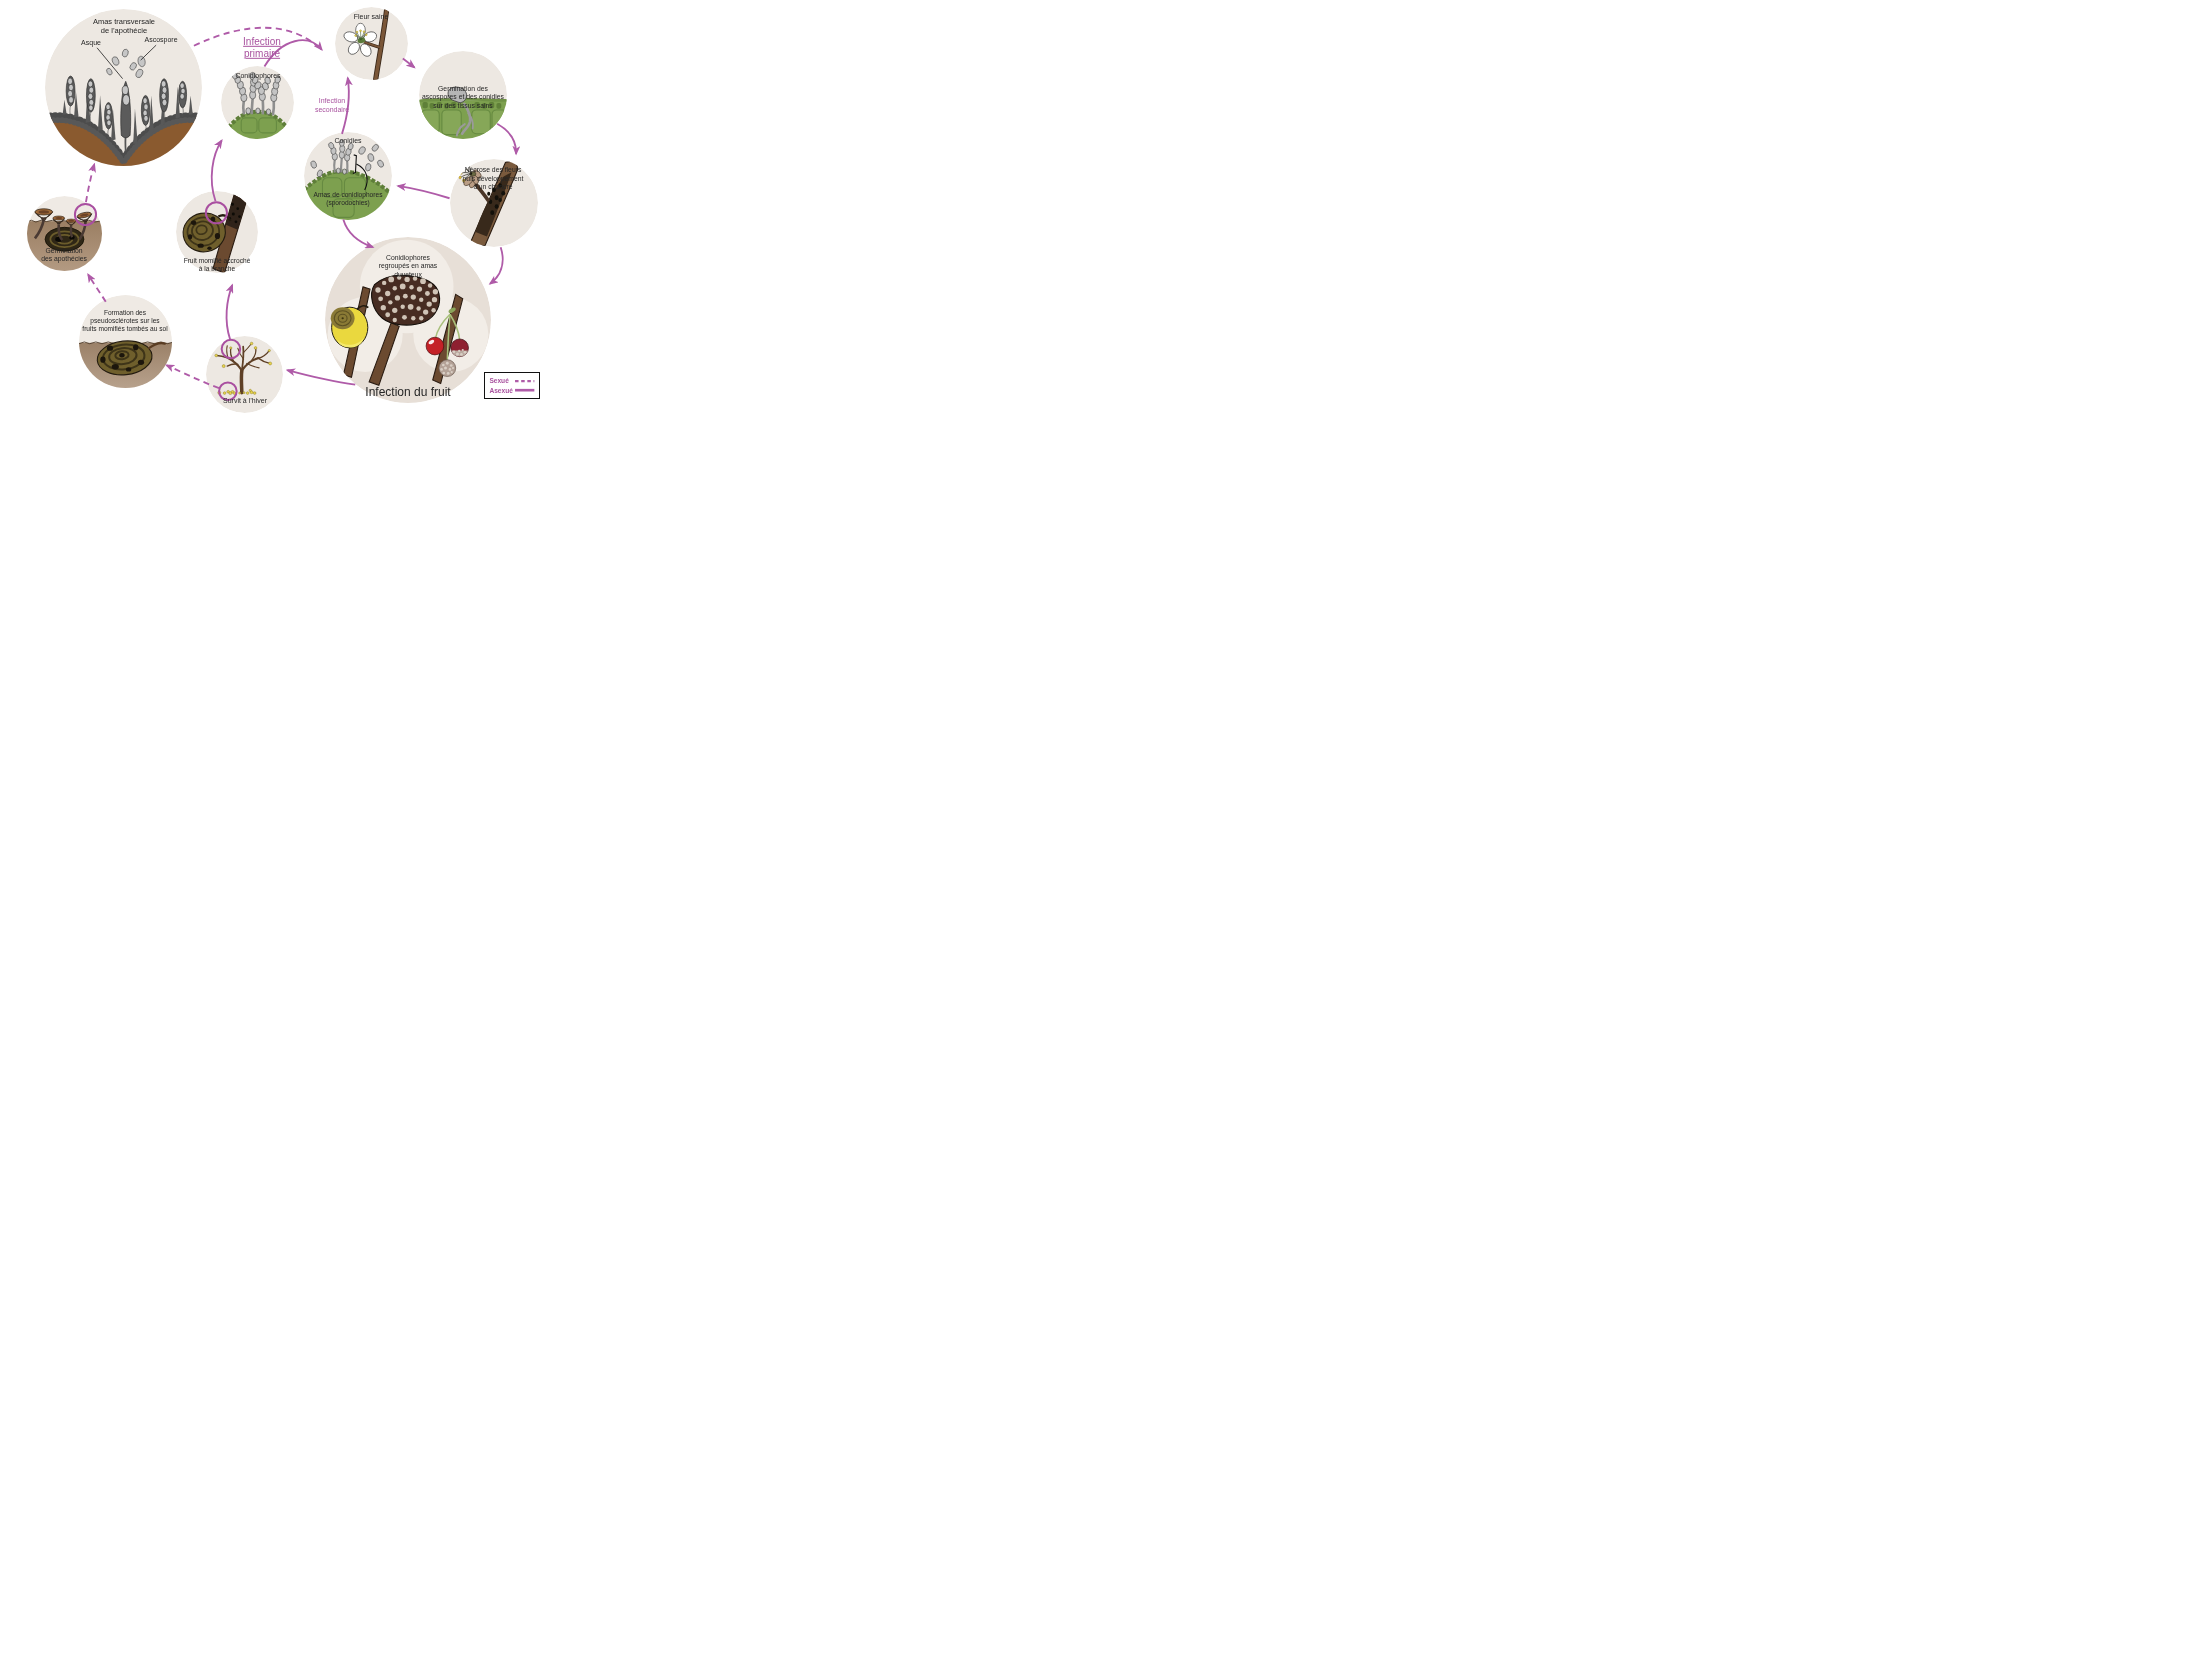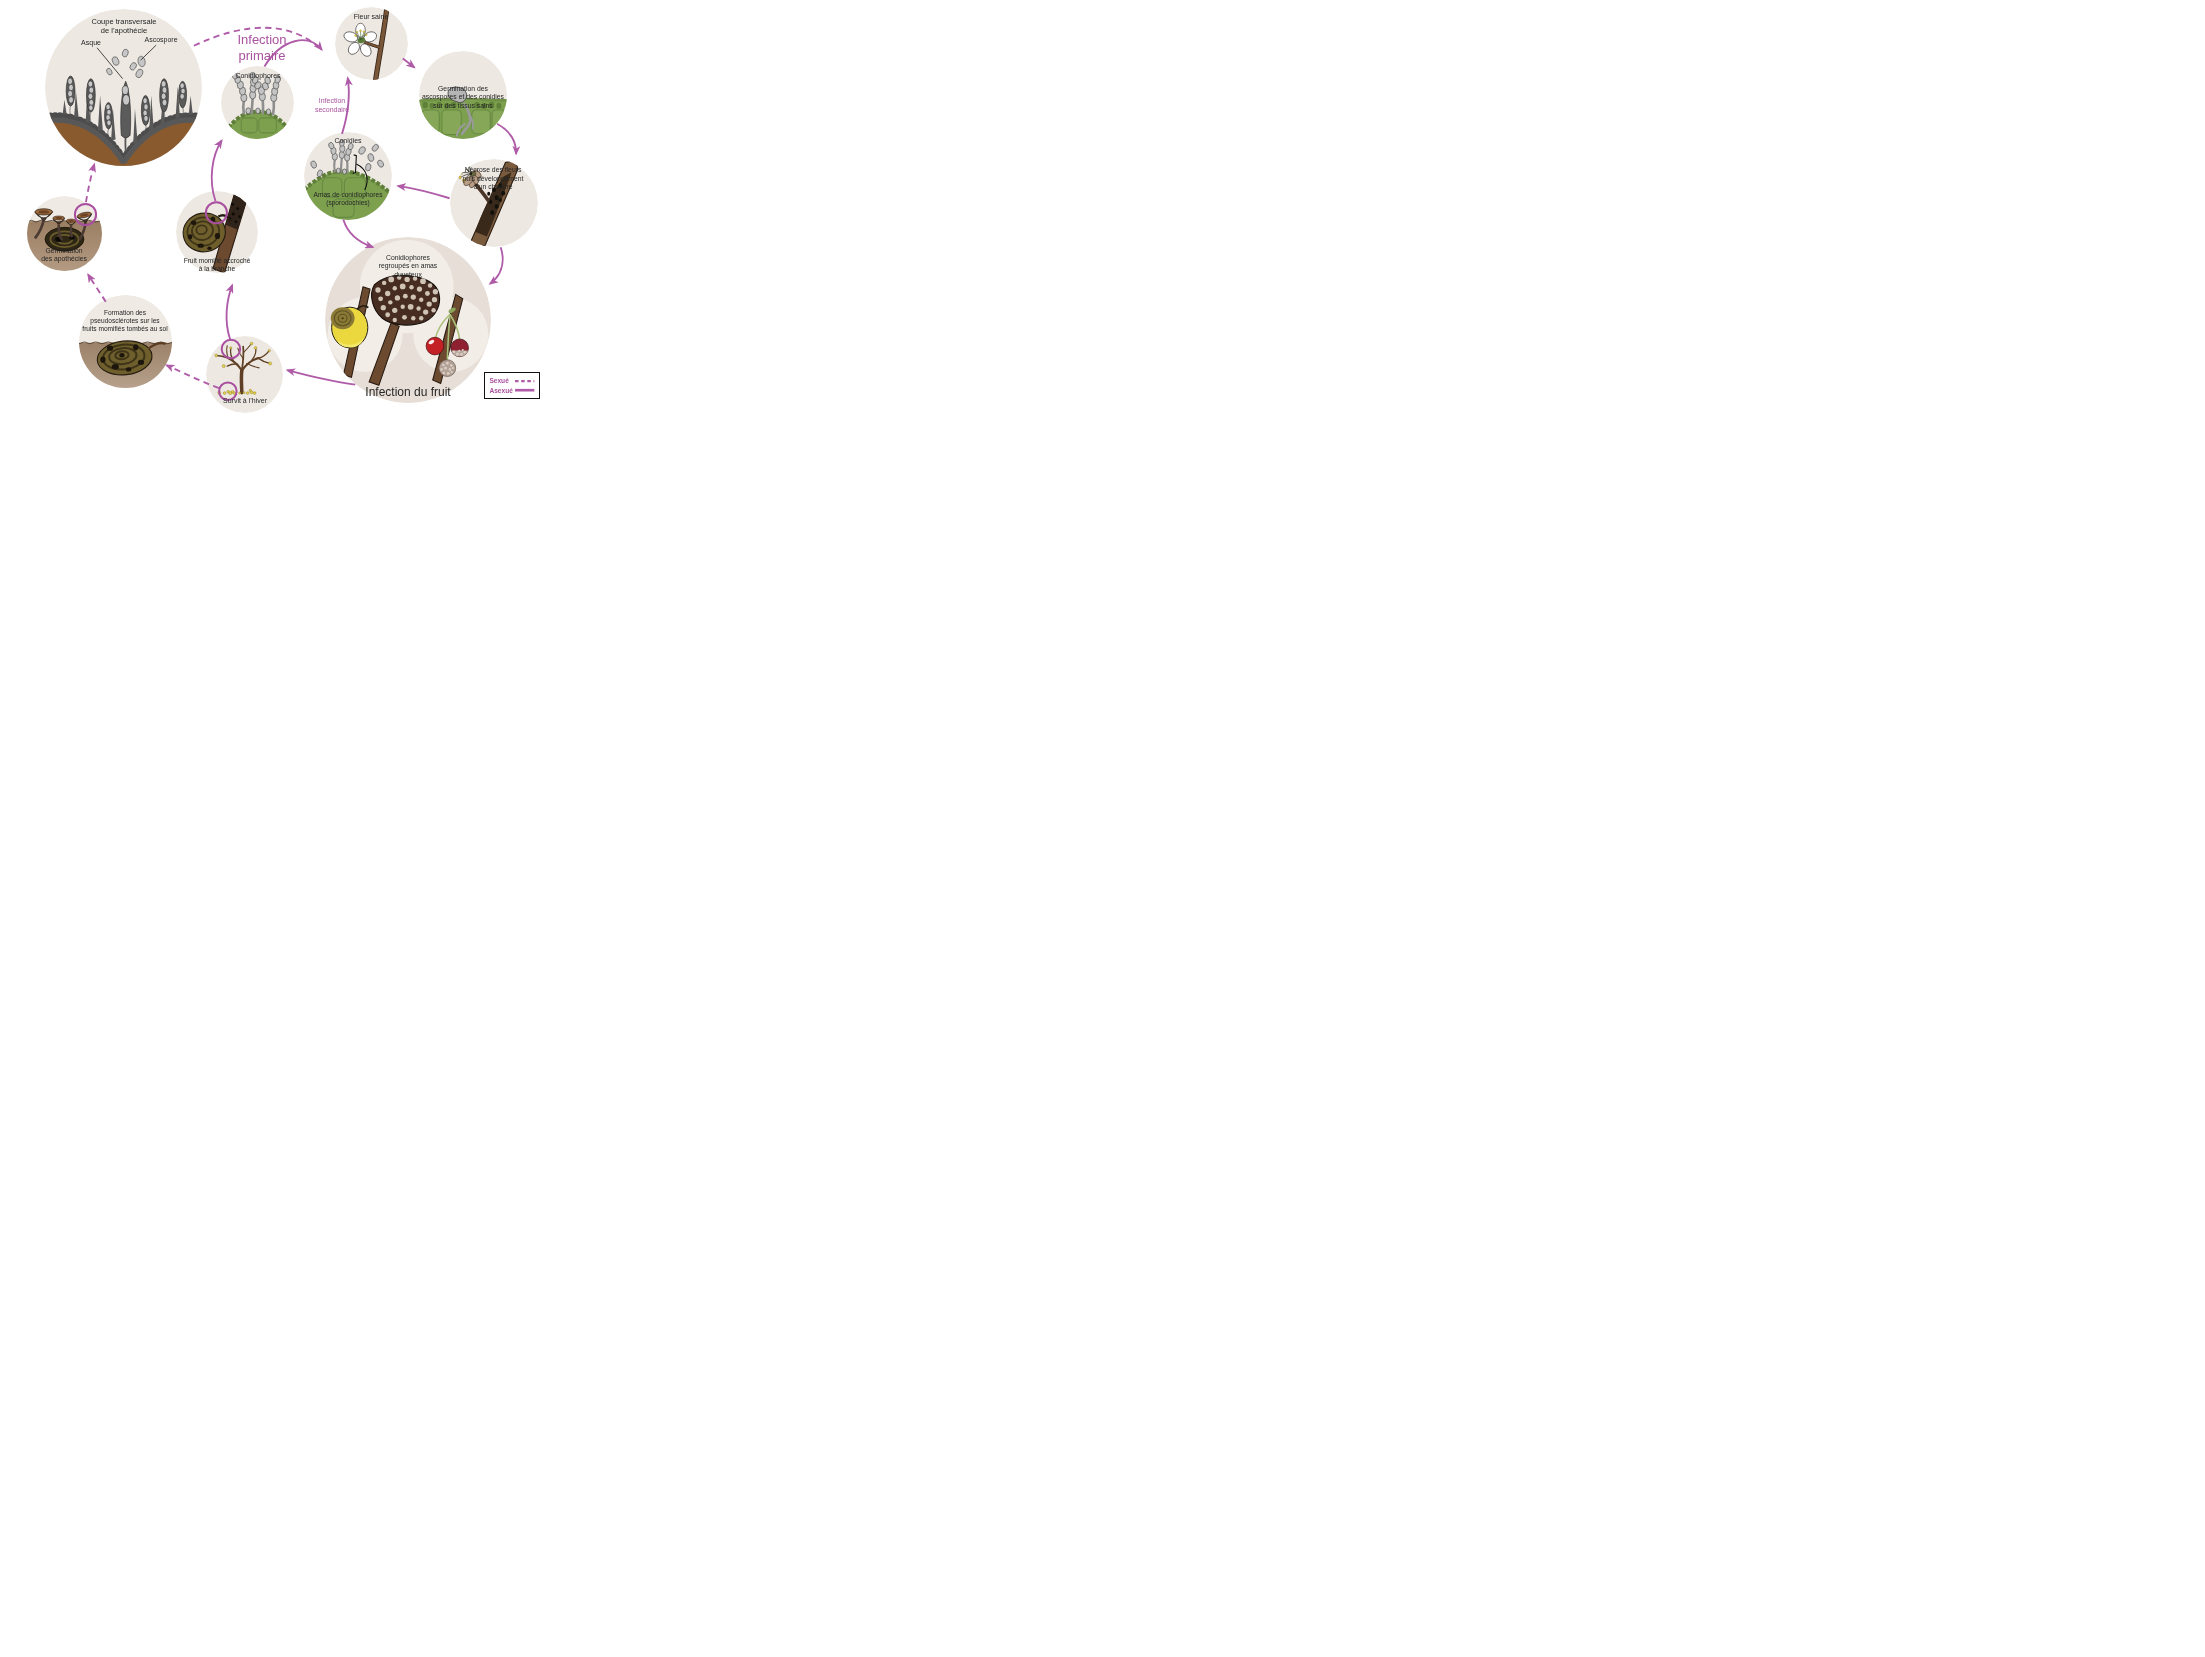--- a/index.html
+++ b/index.html
@@ -114,21 +114,21 @@
           <ellipse cx="200" cy="130" rx="6.5" ry="9" transform="rotate(32 200 130)"></ellipse>
           <ellipse cx="219" cy="119" rx="8" ry="12" transform="rotate(-12 219 119)"></ellipse>
           <ellipse cx="214" cy="146" rx="7" ry="10" transform="rotate(24 214 146)"></ellipse>
           <ellipse cx="146" cy="142" rx="5.5" ry="8" transform="rotate(-28 146 142)"></ellipse>
         </g>
 
         <line x1="118" y1="88" x2="176" y2="158" stroke="#1d1d1d" stroke-width="1.8"></line>
         <line x1="252" y1="82" x2="217" y2="116" stroke="#1d1d1d" stroke-width="1.8"></line>
       </g>
     </svg>
-    <div class="lbl" style="left:79px;top:17px;width:115px;font-size:7.5px;">Coupe transversale
+    <div class="lbl" style="left:79px;top:17px;width:115px;font-size:7.5px;">Amas transversale
 de l’apothécie</div>
     <div class="lbl" style="left:46px;top:34px;">Asque</div>
     <div class="lbl" style="left:116px;top:31px;">Ascospore</div>
   </div>
 
   <div class="circle" style="left:221px;top:66px;width:73px;height:73px;">
     <svg class="art" width="73" height="73" viewBox="0 0 166 166">
       <defs>
           <clipPath id="clipConidio">
             <circle cx="83" cy="83" r="83"></circle>
@@ -675,21 +675,21 @@
     </g>
 
     <g fill="none" stroke="#A94FA0" stroke-width="4.5">
       <circle cx="194" cy="486" r="24"></circle>
       <circle cx="491" cy="482" r="24"></circle>
       <circle cx="524" cy="791" r="21"></circle>
       <circle cx="517" cy="887" r="20"></circle>
     </g>
   </svg>
 
-  <div class="lbl plbl" style="left:262px;top:48px;font-size:13px;">Infection
+  <div class="lbl plbl" style="left:262px;top:48px;font-size:10px;text-decoration:underline;">Infection
 primaire</div>
   <div class="lbl plbl" style="left:332px;top:106px;font-size:7px;">Infection
 secondaire</div>
 
   <div id="legend">
     <div class="leg-row">
       <span class="leg-label">Sexué</span>
       <svg width="19.4" height="4.4" viewBox="0 0 44 10">
           <line x1="0" y1="5" x2="44" y2="5" stroke="#AF5BA8" stroke-width="5" stroke-dasharray="8 6"></line>
         </svg>

